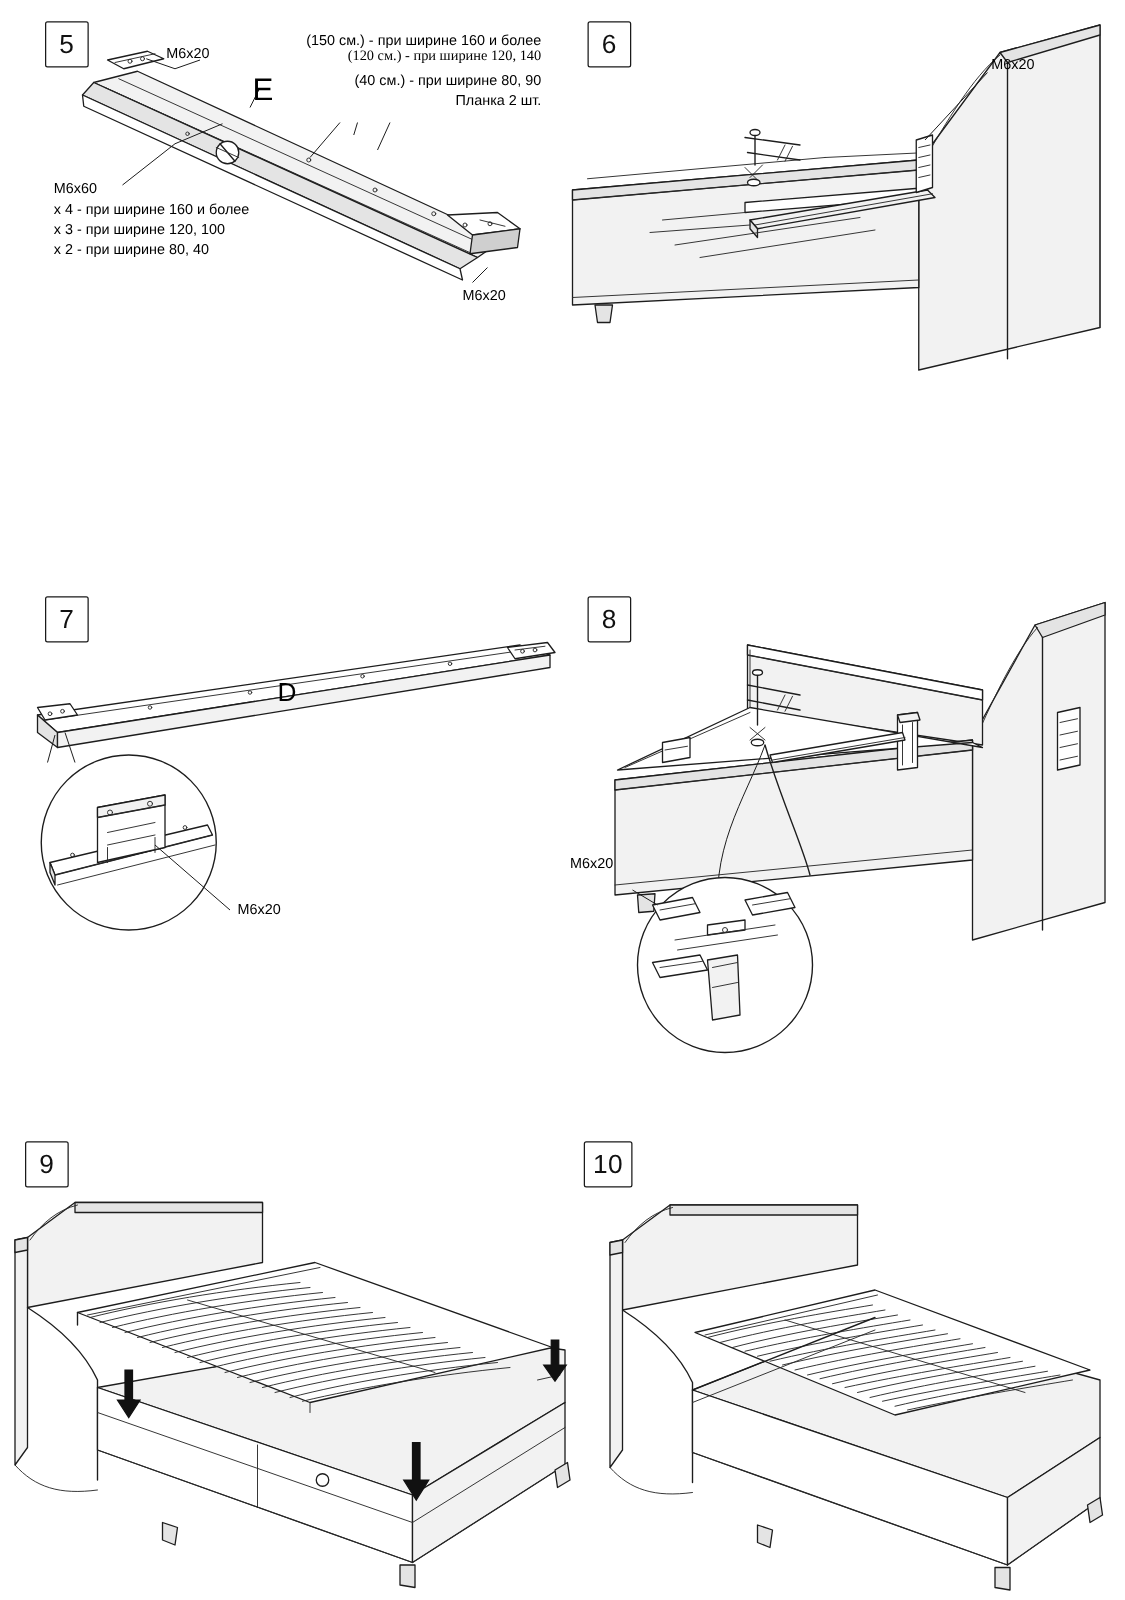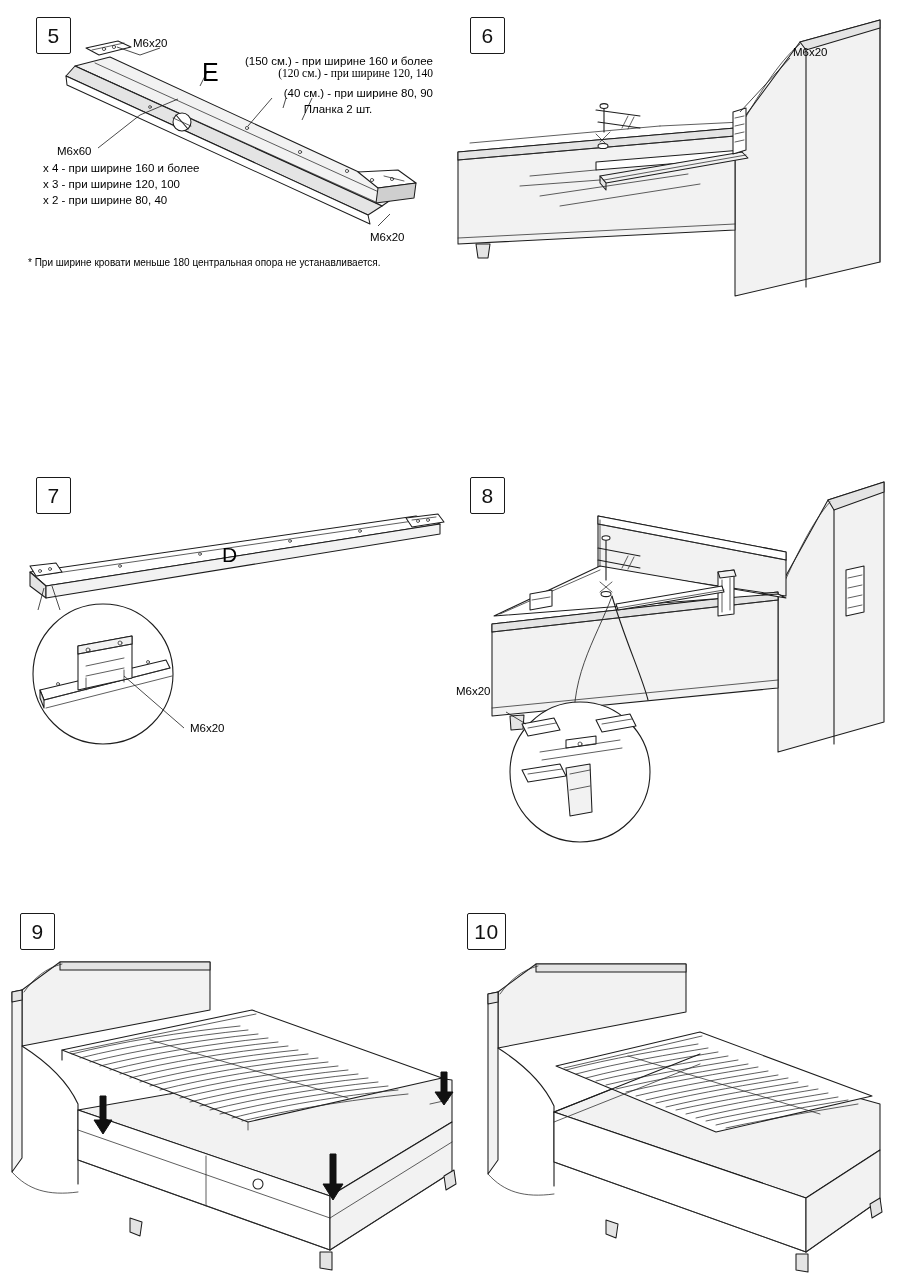--- a/index.html
+++ b/index.html
@@ -38,21 +38,20 @@
     font-size: 11.5px;
     line-height: 1.35;
     color: #000;
     white-space: pre;
   }
   .label.small {
     font-size: 10px;
   }
   .label.right {
     text-align: right;
-    margin-top: 28px;
   }
   .label.letter {
     font-size: 25px;
     letter-spacing: 1px;
   }
   .label.letter-d {
     font-size: 21px;
   }
   svg {
     position: absolute;
@@ -164,30 +163,29 @@
     </g>
   </svg>
 
   <div class="label" style="left:133px; top:36px;">M6x20</div>
 
   <div class="label letter" style="left:202px; top:56px;">E</div>
 
   <div class="label right" style="left:243px; top:26px; width:190px;">(150 см.) - при ширине 160 и более</div>
   <div class="label right" style="left:243px; top:38px; width:190px;font-family:Liberation Serif, serif;">(120 см.) - при ширине 120, 140</div>
   <div class="label right" style="left:243px; top:58px; width:190px;">(40 см.) - при ширине 80, 90</div>
-  <div class="label right" style="left:243px; top:74px; width:190px;text-align:center;">Планка 2 шт.</div>
-
-  <div class="label" style="left:43px; top:144px;margin-left:14px;">M6x60</div>
+  <div class="label right" style="left:243px; top:74px; width:190px;">Планка 2 шт.</div>
+
+  <div class="label" style="left:43px; top:144px;">M6x60</div>
   <div class="label" style="left:43px; top:161px;">x 4 - при ширине 160 и более</div>
   <div class="label" style="left:43px; top:177px;">x 3 - при ширине 120, 100</div>
   <div class="label" style="left:43px; top:193px;">x 2 - при ширине 80, 40</div>
 
   <div class="label" style="left:370px; top:230px;">M6x20</div>
 
-  <div class="label small" style="left:28px; top:256px;">* При ширине кровати меньше 180 центральная опора не устанавливается.</div>
 
   <div class="step-box" style="left:470px; top:17px; width:33px; height:35px;">
     <span>6</span>
   </div>
 
   <svg width="900" height="1280">
     <g>
 
       <polygon class="fill-l" points="735,130 800,42 880,20 880,262 735,296"></polygon>
       <polygon class="fill-m" points="800,42 880,20 880,28 806,50"></polygon>

